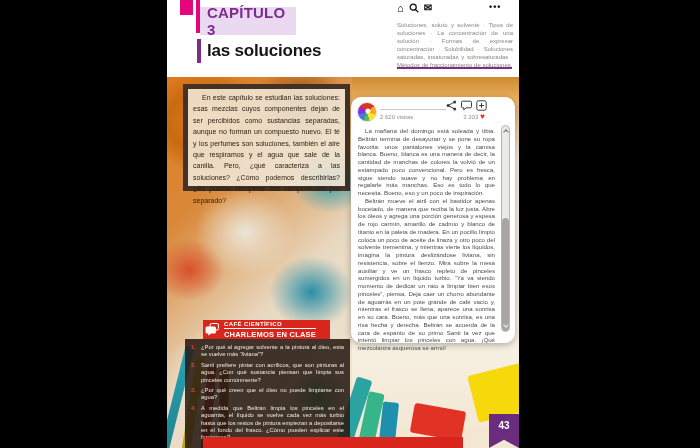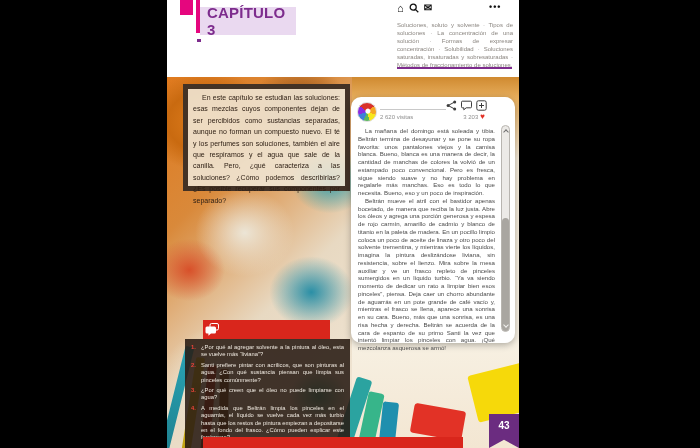--- a/index.html
+++ b/index.html
@@ -111,20 +111,21 @@
 <div class="canvas">
   <div class="page">
 
     <div class="corner-mark"></div>
     <div class="corner-strip"></div>
 
     <div class="chapter-banner">
       <span>CAPÍTULO 3</span>
     </div>
     <div class="title-block">
+      <div>las soluciones</div>
     </div>
 
     <div class="hdr-icons">
       <span class="glyph">⌂</span>
       <span>
         <svg width="10" height="10" viewBox="0 0 10 10">
             <circle cx="4.2" cy="4.2" r="3" fill="none" stroke="#111" stroke-width="1.3"></circle>
             <line x1="6.6" y1="6.6" x2="9.3" y2="9.3" stroke="#111" stroke-width="1.3"></line>
           </svg>
       </span>
@@ -153,20 +154,24 @@
     <div class="intro-box">
       <p>En este capítulo se estudian las soluciones: esas mezclas cuyos componentes dejan de ser percibidos como sustancias separadas, aunque no forman un compuesto nuevo. El té y los perfumes son soluciones, también el aire que respiramos y el agua que sale de la canilla. Pero, ¿qué caracteriza a las soluciones? ¿Cómo podemos describirlas? ¿Es posible recuperar sus componentes por separado?</p>
     </div>
 
     <div class="cafe-banner">
       <span class="cafe-bubble">
         <svg width="15" height="15" viewBox="0 0 15 15">
           <rect x="5" y="1.5" width="8.5" height="6.5" rx="1.5" fill="none" stroke="#fff" stroke-width="1"></rect>
           <path d="M2 4.5h7.5a1.5 1.5 0 0 1 1.5 1.5v4a1.5 1.5 0 0 1-1.5 1.5H6l-2.6 2.2V11.5H2A1.5 1.5 0 0 1 .5 10V6A1.5 1.5 0 0 1 2 4.5z" fill="#fff"></path>
         </svg>
+      </span>
+      <span class="cafe-texts">
+        <span class="cafe-kicker">CAFÉ CIENTÍFICO</span>
+        <span class="cafe-title">CHARLEMOS EN CLASE</span>
       </span>
     </div>
     <div class="questions-box">
       <div class="q">
         <span class="qnum">1.</span>
         <span>¿Por qué al agregar solvente a la pintura al óleo, esta se vuelve más “liviana”?</span>
       </div>
       <div class="q">
         <span class="qnum">2.</span>
         <span>Santi prefiere pintar con acrílicos, que son pinturas al agua. ¿Con qué sustancia piensan que limpia sus pinceles comúnmente?</span>

